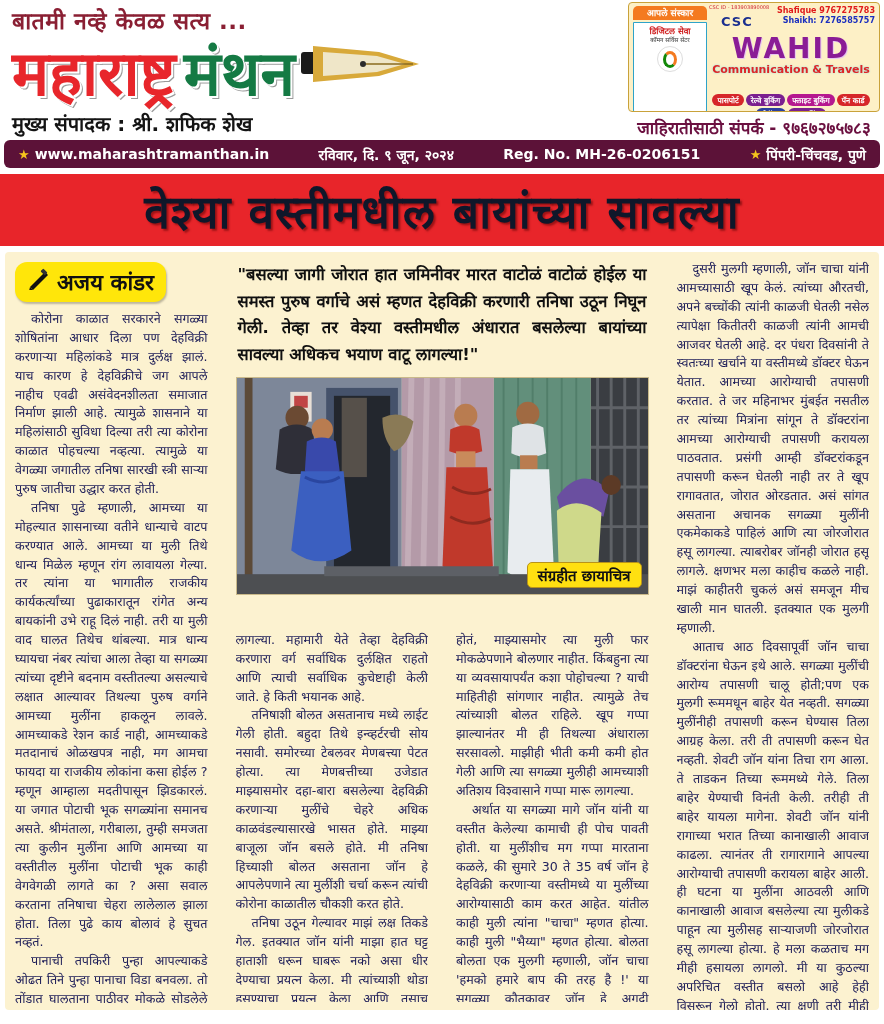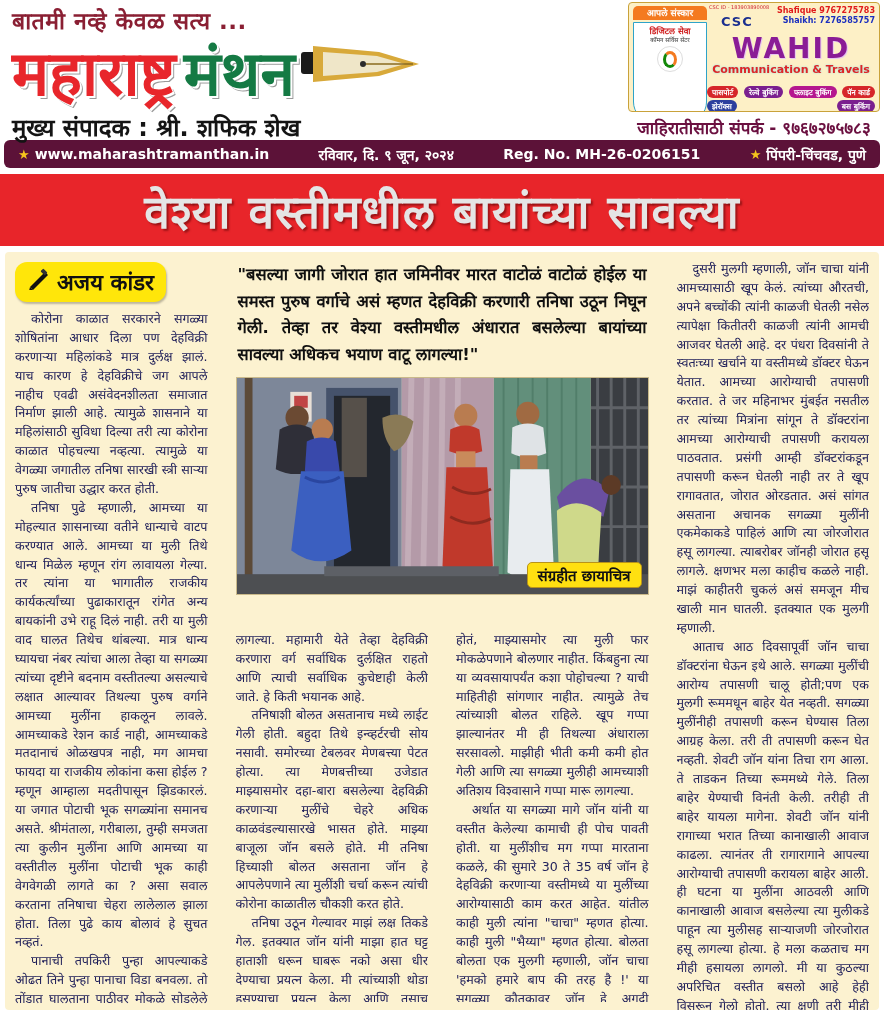--- a/index.html
+++ b/index.html
@@ -18,21 +18,21 @@
   .logo-word-red {
     font-size:62px; font-weight:bold; color:#e8262b; line-height:.95;
     text-shadow:2px 2px 0 #ffffff, 3px 3px 0 #9a9a9a;
   }
   .logo-word-green {
     font-size:62px; font-weight:bold; color:#157a44; line-height:.95; margin-left:8px;
     text-shadow:2px 2px 0 #ffffff, 3px 3px 0 #9a9a9a;
   }
   .nib { margin-left:6px; margin-bottom:10px; }
   .editor-row { display:flex; align-items:center; gap:26px; margin-top:6px; }
-  .editor-line { font-size:24px; font-weight:bold; color:#141414; }
+  .editor-line { font-size:20px; font-weight:bold; color:#141414; }
   .masthead-en {
     background:#111111; color:#ffffff; font-weight:bold; font-size:16px;
     letter-spacing:1px; padding:4px 14px;
   }
 
   
   .ad-wrap { position:absolute; right:4px; top:2px; width:252px; }
   .ad-box {
     position:relative; border:1px solid #c9a23a; background:#fdf0c6;
     border-radius:4px; padding:3px 4px 0 4px; height:110px; overflow:hidden;
@@ -55,21 +55,21 @@
     border-radius:50% 50% 50% 50%; }
   .ad-right { flex:1; text-align:center; position:relative; }
   .csc-id { position:absolute; left:2px; top:-2px; font-size:5px; color:#c23; }
   .ad-contact-lines { text-align:right; font-size:8px; font-weight:bold; line-height:1.2; }
   .ad-contact-lines .c1 { color:#e01b1b; }
   .ad-contact-lines .c2 { color:#1b2fbf; }
   .csc-logo { position:absolute; left:14px; top:8px; font-size:13px; font-weight:bold; color:#1b2f8f; letter-spacing:1px; }
   .wahid { font-size:28px; font-weight:bold; color:#8a1c96; letter-spacing:2px; line-height:1;
     text-shadow:1px 1px 0 #e7c7ef; margin-top:10px; }
   .comm { font-size:11px; font-weight:bold; color:#e02525; text-shadow:0 0 2px #7fe3ef; }
-  .chips { display:flex; flex-wrap:wrap; gap:2px; justify-content:space-between; margin-top:10px; }
+  .chips { display:flex; flex-wrap:wrap; gap:2px; justify-content:center; margin-top:18px; }
   .chip { color:#fff; font-size:7.5px; font-weight:bold; padding:1px 5px; border-radius:6px; }
   .chip:nth-child(1){ background:#d6262a; } .chip:nth-child(2){ background:#7a1f8f; }
   .chip:nth-child(3){ background:#b5178f; } .chip:nth-child(4){ background:#d6262a; }
   .chip:nth-child(5){ background:#2b3f9e; } .chip:nth-child(6){ background:#7a1f8f; }
   .svc-note { font-size:7px; font-weight:bold; color:#c01d1d; margin-top:1px; }
   .ad-contact-line { text-align:center; color:#6b1040; font-weight:bold; font-size:17px; margin-top:4px; }
 
   
   .infobar {
     margin:2px 4px 0; height:28px; background:#5c1238; border-radius:6px;
@@ -79,21 +79,21 @@
   .infobar .star { color:#f5c51d; margin-right:5px; font-size:13px; }
   .infobar .item { display:flex; align-items:center; white-space:nowrap; }
 
   
   .headline-band {
     margin-top:4px; background:#e8252a; height:76px;
     display:flex; align-items:center; justify-content:center;
     border-top:2px solid #fff; border-bottom:2px solid #fff;
   }
   .headline-text {
-    color:#e5e5e5; font-weight:bold; font-size:46px; letter-spacing:1px;
+    color:#0f172a; font-weight:bold; font-size:46px; letter-spacing:1px;
     text-shadow:2px 2px 2px rgba(80,0,0,.5); white-space:nowrap;
   }
 
   
   .article {
     margin:4px 5px 0; background:#fcf2d0; border-radius:4px;
     height:758px; padding:8px 10px; overflow:hidden;
     display:grid; grid-template-columns:1fr 1fr 1fr 1fr; grid-template-rows:auto 1fr;
     column-gap:12px;
     gap:28px;

